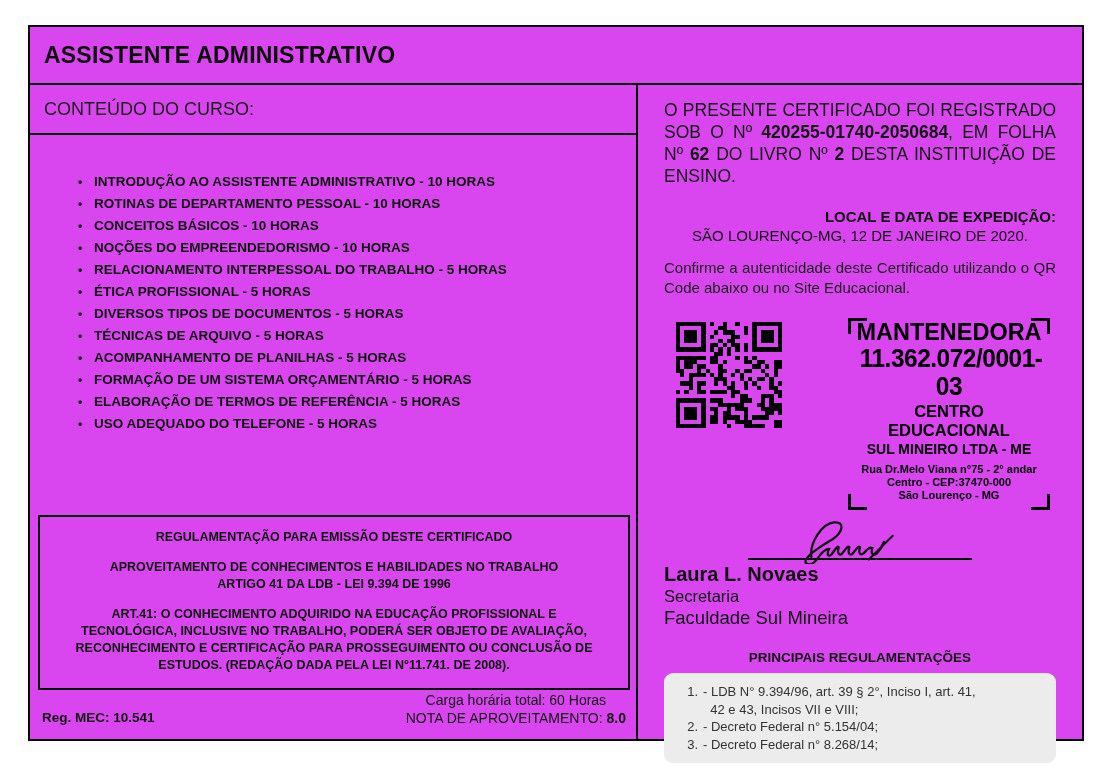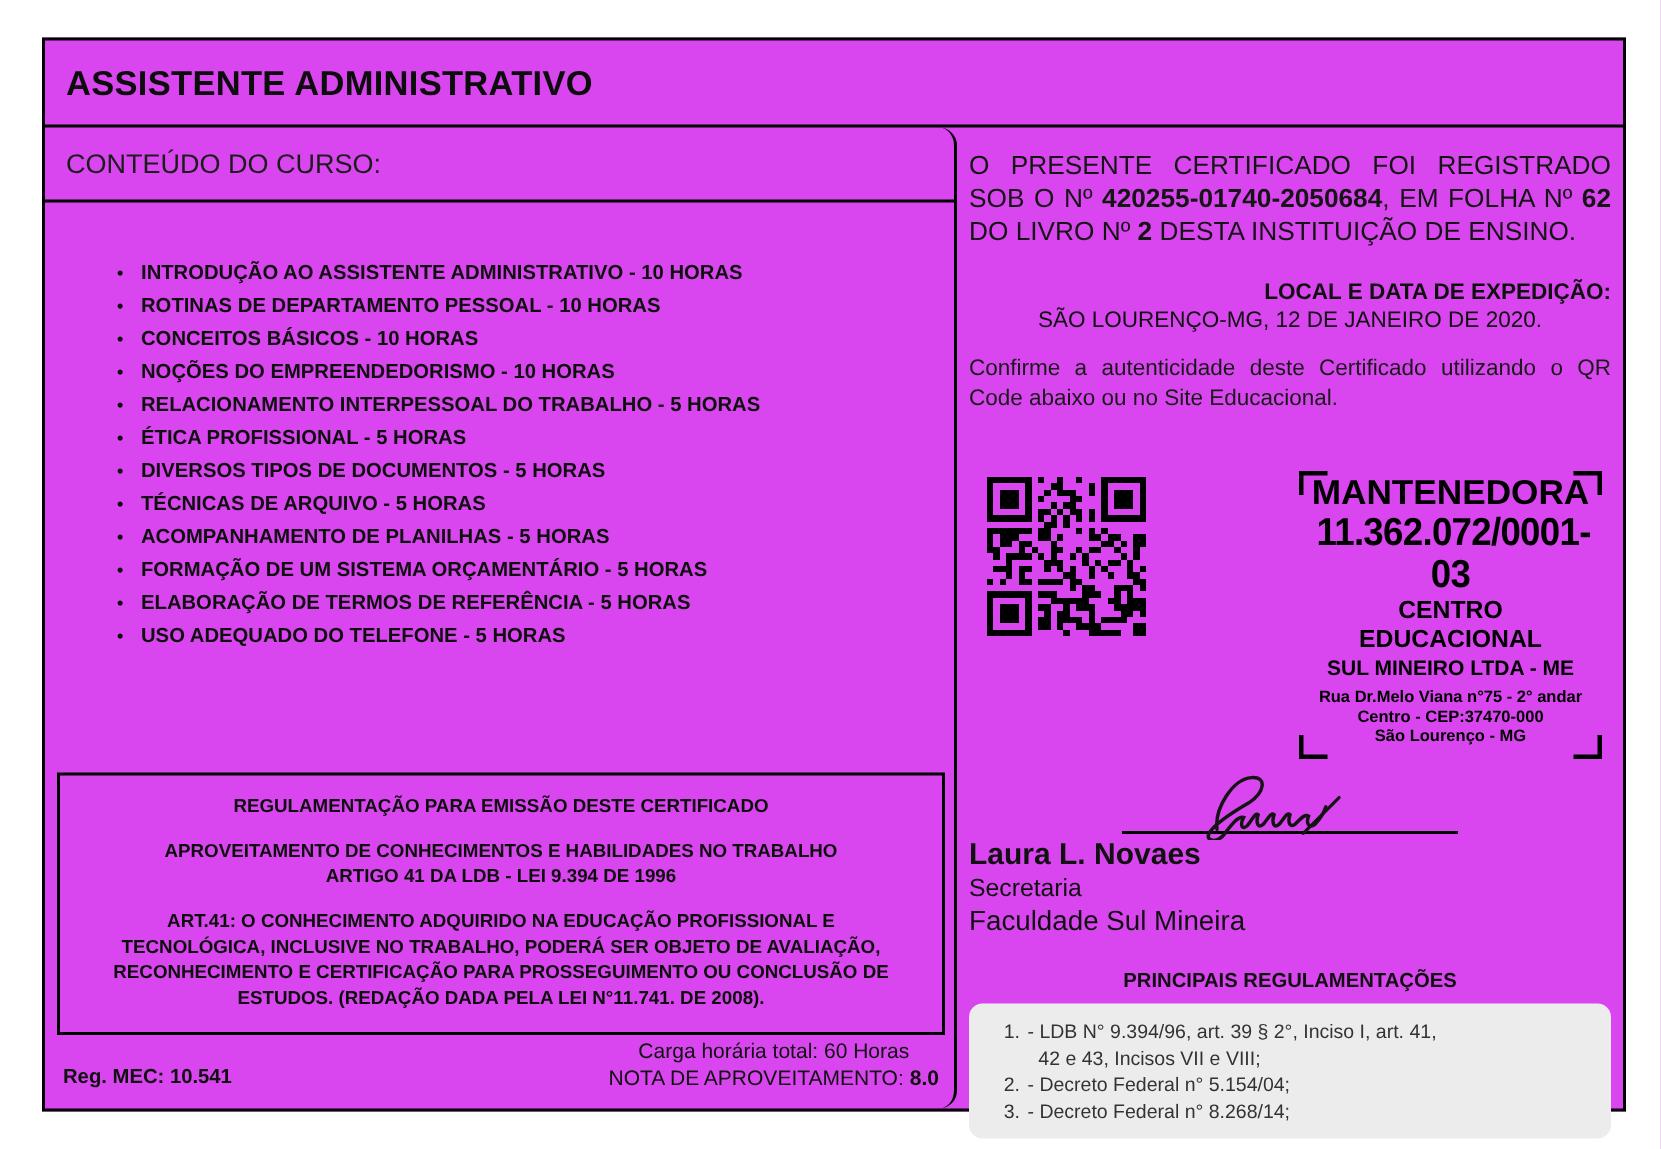--- a/index.html
+++ b/index.html
@@ -1,40 +1,40 @@
 <!DOCTYPE html>
 <html><head>
 <meta charset="utf-8">
 <style>
   html,body{margin:0;padding:0;background:#fff;}
   body{width:1107px;height:766px;position:relative;font-family:"Liberation Sans","DejaVu Sans",sans-serif;color:#111;}
   .page{position:absolute;left:28px;top:25px;width:1052px;height:712px;border:2px solid #000;display:flex;flex-direction:column;background:#d946ef;}
   .title-row{height:56px;border-bottom:2px solid #000;display:flex;align-items:center;padding-left:14px;}
   .title-row h1{font-size:23px;font-weight:bold;letter-spacing:.2px;margin:0;color:#0d0d0d;}
   .body-row{flex:1;display:flex;min-height:0;}
-  .col-left{width:606px;border-right:2px solid #000;position:relative;display:flex;flex-direction:column;border-radius:12px;}
-  .col-right{flex:1;padding:0 8px;min-width:0;}
+  .col-left{width:606px;border-right:2px solid #000;position:relative;display:flex;flex-direction:column;}
+  .col-right{flex:1;padding:0 26px;min-width:0;}
   .course-heading-row{height:48px;border-bottom:2px solid #000;display:flex;align-items:center;padding-left:14px;font-size:18px;color:#1c1c1c;}
   .topics{margin:36px 0 0 0;padding:0 0 0 48px;list-style:none;}
   .topics li{display:flex;align-items:baseline;font-size:13.5px;font-weight:bold;line-height:22px;color:#101010;}
   .topics .dot{width:16px;font-size:12px;flex:0 0 16px;}
   .reg-box{margin:80px 6px 0 8px;border:2px solid #000;padding:12px 22px 14px 22px;text-align:center;font-weight:bold;font-size:12.5px;line-height:17px;color:#0f0f0f;}
   .reg-box .rb-sub{margin-top:13px;}
   .reg-box .rb-body{margin-top:13px;}
   .left-footer{position:absolute;left:12px;right:10px;bottom:12px;display:flex;justify-content:space-between;align-items:flex-end;}
   .teacher{font-size:13.5px;font-weight:bold;line-height:18px;}
   .teacher .reg-line{text-align:right;}
   .totals{font-size:14px;line-height:18px;text-align:center;}
   .totals .bold{font-weight:bold;margin-left:4px;}
   .registry{margin-top:14px;font-size:17.5px;line-height:22px;text-align:justify;color:#151515;}
   .registry .b{font-weight:bold;}
   .expedition{margin-top:20px;text-align:center;font-size:15px;line-height:19px;}
   .expedition .exp-title{font-weight:bold;text-align:right;}
   .qr-note{margin-top:13px;font-size:15px;line-height:20px;text-align:justify;color:#1a1a1a;}
-  .graphics-row{margin-top:36px;display:flex;align-items:flex-start;padding:0 6px 0 12px;justify-content:space-between;gap:12px;}
+  .graphics-row{margin-top:18px;display:flex;align-items:flex-start;padding:0 6px 0 12px;justify-content:space-between;gap:12px;}
   .qr{width:106px;height:106px;margin-top:6px;}
   .stamp{position:relative;width:190px;text-align:center;padding:4px 6px 8px 6px;color:#000;}
   .stamp .corner{position:absolute;width:16px;height:13px;}
   .stamp .tl{left:0;top:2px;border-left:3px solid #000;border-top:3px solid #000;}
   .stamp .tr{right:0;top:2px;border-right:3px solid #000;border-top:3px solid #000;}
   .stamp .bl{left:0;bottom:0;border-left:3px solid #000;border-bottom:3px solid #000;}
   .stamp .br{right:0;bottom:0;border-right:3px solid #000;border-bottom:3px solid #000;}
   .stamp .s1{font-size:23px;font-weight:bold;transform:scaleX(1.02);line-height:24px;}
   .stamp .s2{font-size:26px;font-weight:bold;transform:scaleX(.94);line-height:28px;letter-spacing:-.5px;}
   .stamp .s3{font-size:16.5px;font-weight:600;line-height:19px;margin-top:2px;}

